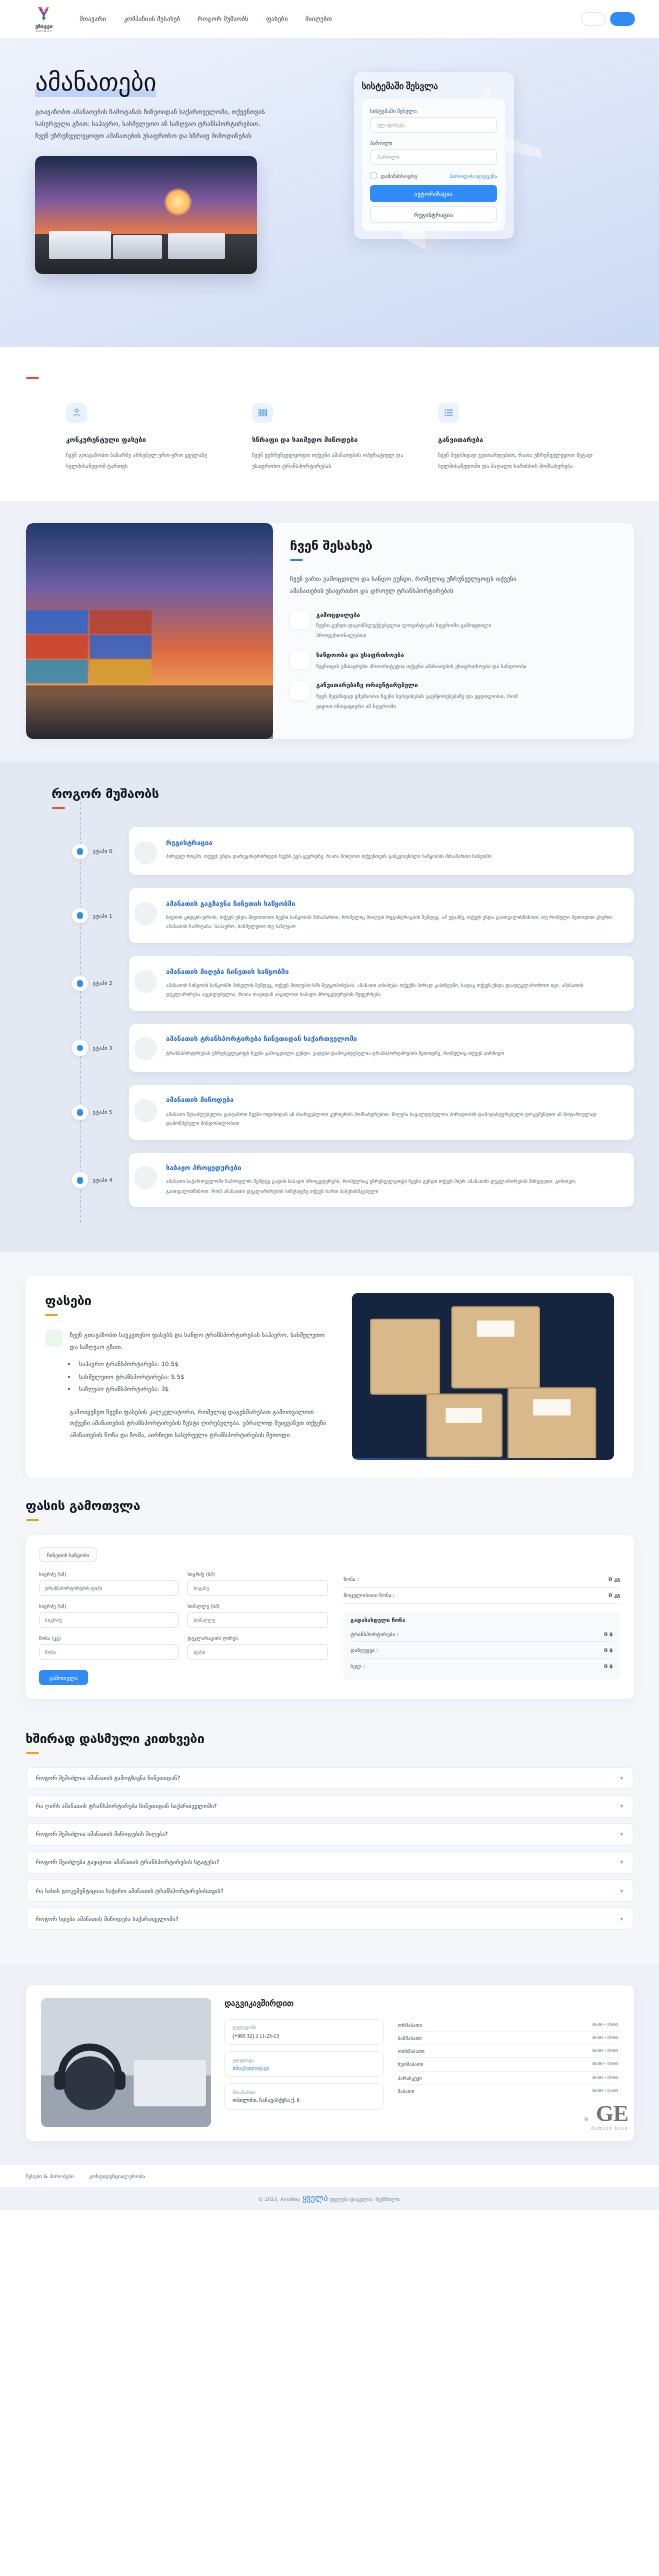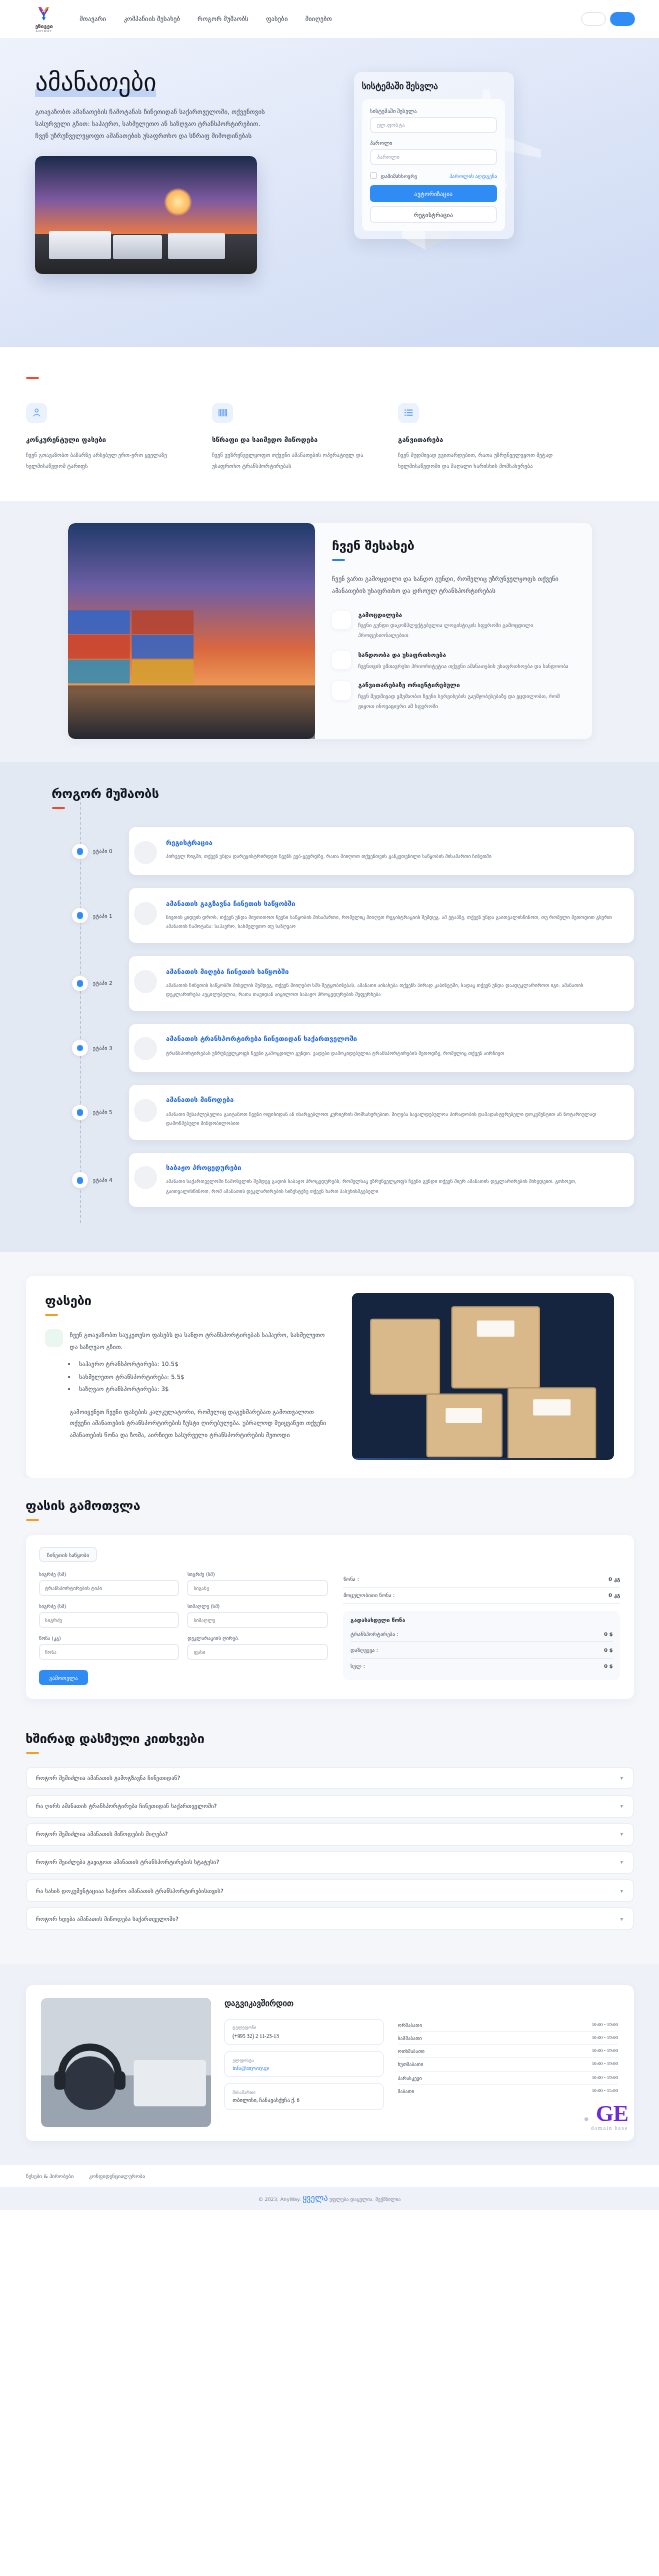--- a/index.html
+++ b/index.html
@@ -91,33 +91,33 @@
   .cube { position: absolute; left: 62px; top: 129px; }
 
   
   .sec-title { font-size: 13px; font-weight: 700; color: #10141c; letter-spacing: -0.2px; }
   .rule { width: 13.4px; height: 2.1px; border-radius: 1px; background: #ef4a32; margin-top: 5.7px; }
   .rule.blue { background: #2f80ed; }
   .rule.amber { background: #f0a020; }
 
   
   .advantages { padding: 24px 26px 30px; background: #fff; }
-  .adv-grid { display: flex; gap: 26px; margin-top: 24px; }
+  .adv-grid { display: flex; gap: 26px; margin-top: 24px; margin-left: 40px; }
   .adv-col { width: 160px; }
   .adv-ico {
     width: 20.6px; height: 20.6px; border-radius: 5.7px; background: #eaf2fe;
     display: flex; align-items: center; justify-content: center; margin-bottom: 12.4px;
   }
   .adv-h { font-size: 6.7px; font-weight: 600; color: #141a24; margin-bottom: 6.7px; }
   .adv-p { font-size: 5.4px; line-height: 1.9; color: #5b6576; }
 
   
   .about-sec { background: #eef1f7; padding: 21.6px 0 23px; }
   .about-card {
-    width: 524px; margin: 0 auto; background: #fafbfd; border-radius: 7.2px;
+    width: 608px; margin: 0 auto; background: #fafbfd; border-radius: 7.2px;
     display: flex; overflow: hidden; box-shadow: 0 2.1px 9.3px rgba(30,50,90,.05);
   }
   .about-img {
     width: 247px; min-height: 206px; position: relative; flex-shrink: 0; border-radius: 7.2px;
     background: linear-gradient(180deg,#203a6b 0%, #6e5fa4 30%, #d9673f 58%, #f0a158 78%, #2f2f33 100%);
   }
   .about-body { padding: 15.5px 17.5px 17.5px; }
   .about-p { font-size: 6.2px; line-height: 1.95; color: #3b4455; margin: 12.4px 0 13.4px; max-width: 242px; }
   .about-item { display: flex; gap: 7.7px; margin-bottom: 10.3px; }
   .about-item-ico { width: 18.5px; height: 18.5px; border-radius: 5.2px; background: #fff; flex-shrink: 0;
@@ -208,21 +208,21 @@
   .cb-label { font-size: 4.4px; color: #8a93a5; margin-bottom: 2.1px; }
   .cb-value { font-size: 5.4px; color: #2f80ed; }
   .cb-value.dark { color: #2b3340; }
   .hours-row { display: flex; justify-content: space-between; font-size: 4.9px; color: #3b4455;
                padding: 3.1px 0; border-bottom: 0.5px solid #f1f4f9; }
   .hours-row:last-child { border-bottom: none; }
 
   
   .wm { position: absolute; right: 31px; bottom: 34px; text-align: right; }
   .wm-big { font-size: 23px; font-weight: 700; color: #b9c6d8; letter-spacing: -0.5px; }
-  .wm-big .g { color: #6d28d9; margin-left: 7px; }
+  .wm-big .g { color: #737373; margin-left: 7px; }
   .wm-sub { font-size: 5.2px; color: #9aa6b8; letter-spacing: 1px; margin-top: -2.1px; }
 
   
   .footer-links { background: #fff; padding: 8.2px 26px; display: flex; gap: 15.5px; }
   .footer-links a { font-size: 5.2px; color: #5b6576; text-decoration: none; }
   .footer-bar { background: #eef1f7; padding: 6.2px 26px; text-align: center; }
   .footer-bar span { font-size: 4.9px; color: #7b8598; }
   .footer-bar a { color: #2f80ed; text-decoration: none; }
   .page-foot { position: relative; }
 </style>

